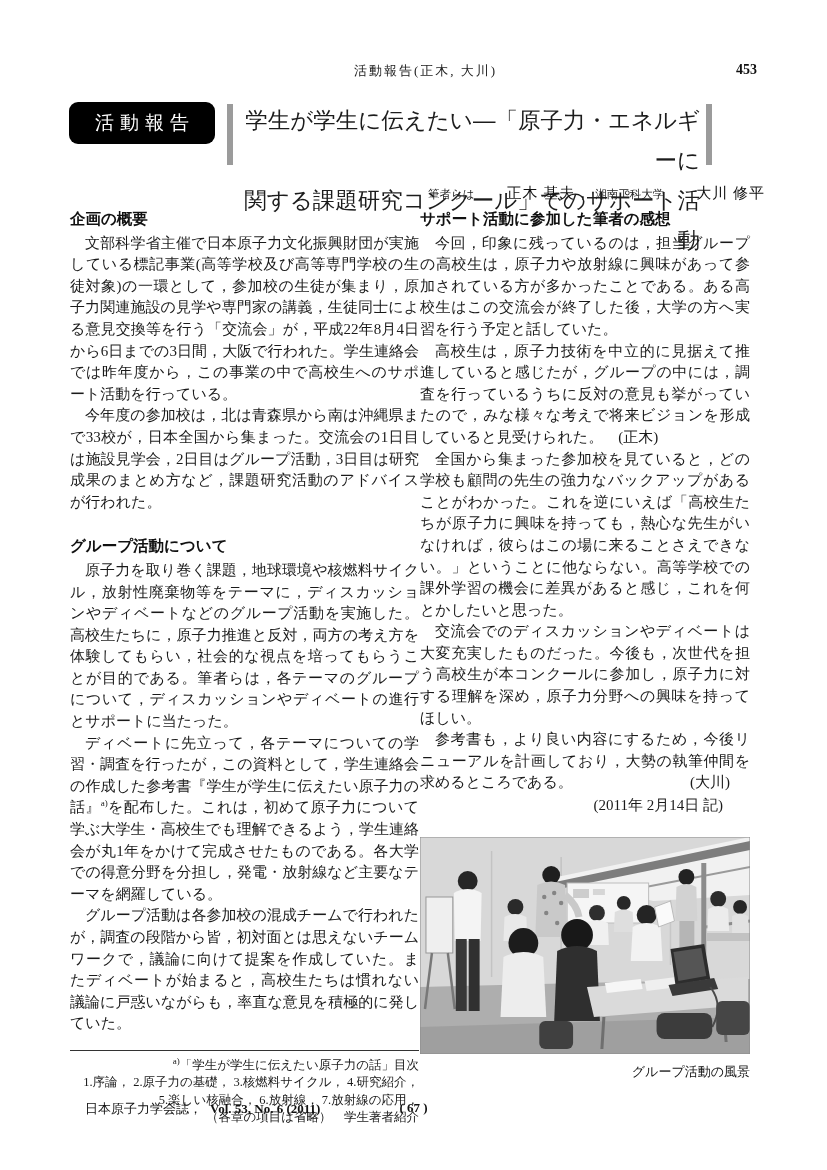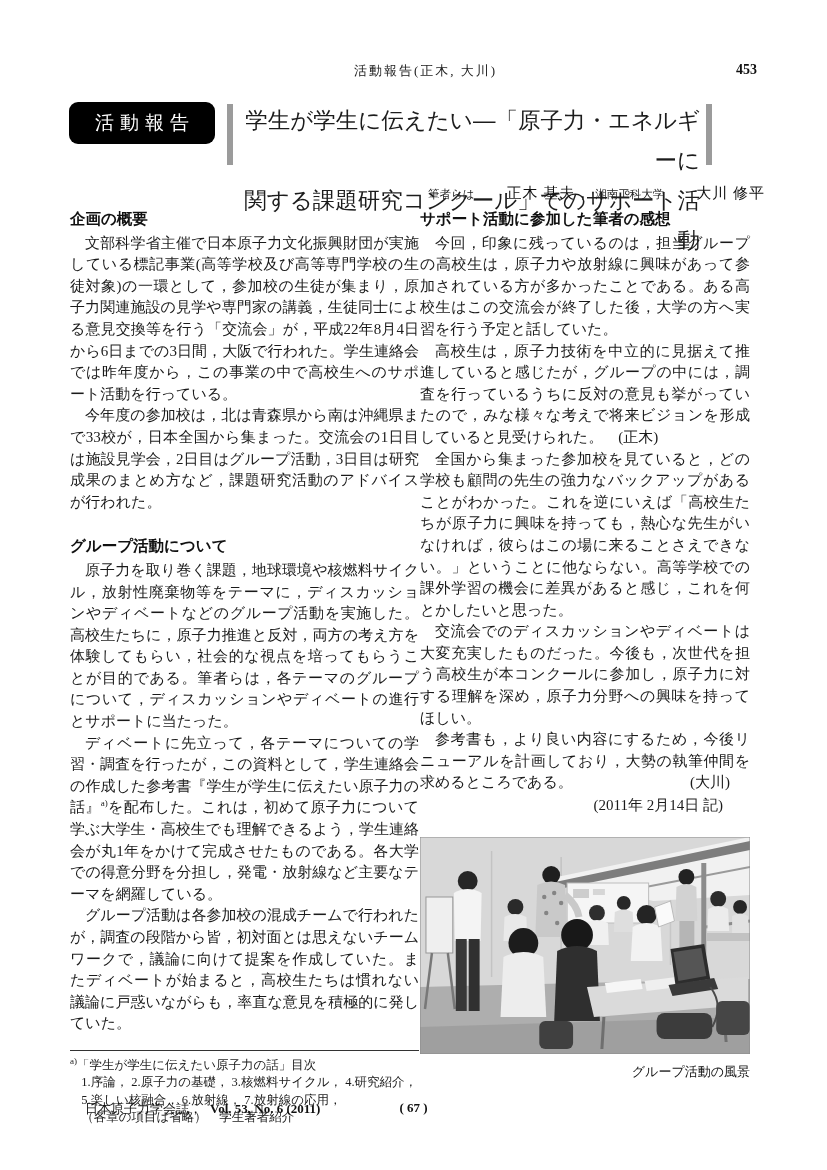--- a/index.html
+++ b/index.html
@@ -34,21 +34,21 @@
   .col-right{width:330px;}
   h3.sec{font-family:"Liberation Sans","DejaVu Sans",sans-serif;
     font-size:15.5px; font-weight:600; color:#111; margin:0 0 3px 0; text-align:left;}
   h3.sec.later{margin-top:22px;}
   p.body{margin:0; text-indent:1em;}
   sup.fnmark{font-size:9px; vertical-align:super; line-height:0;}
   .attribution{float:right; margin-right:20px;}
   .date-line{text-align:right; padding-right:27px; margin-top:1px;}
   
   .footnote{margin-top:15px; border-top:1.2px solid #333; padding-top:6px;
-    font-size:12.5px; line-height:17.5px; text-align:left;}
+    font-size:12.5px; line-height:17.5px; text-align:right;}
   .footnote .fn-body{padding-left:0.9em;}
   
   figure.photo-fig{margin:20px 0 0 0;}
   .photo-frame{width:330px; height:217px; display:block;}
   figcaption{font-size:13px; text-align:right; margin-top:7px; color:#111;}
   
   .page-footer{position:absolute; top:1100px; left:0; width:100%; height:20px; font-size:13px;}
   .footer-journal{position:absolute; left:85px; top:0;
     font-family:"Liberation Sans","DejaVu Sans",sans-serif; font-size:13px; color:#111;}
   .footer-vol{font-family:"Liberation Serif","DejaVu Serif",serif; font-weight:bold; margin-left:8px;}

